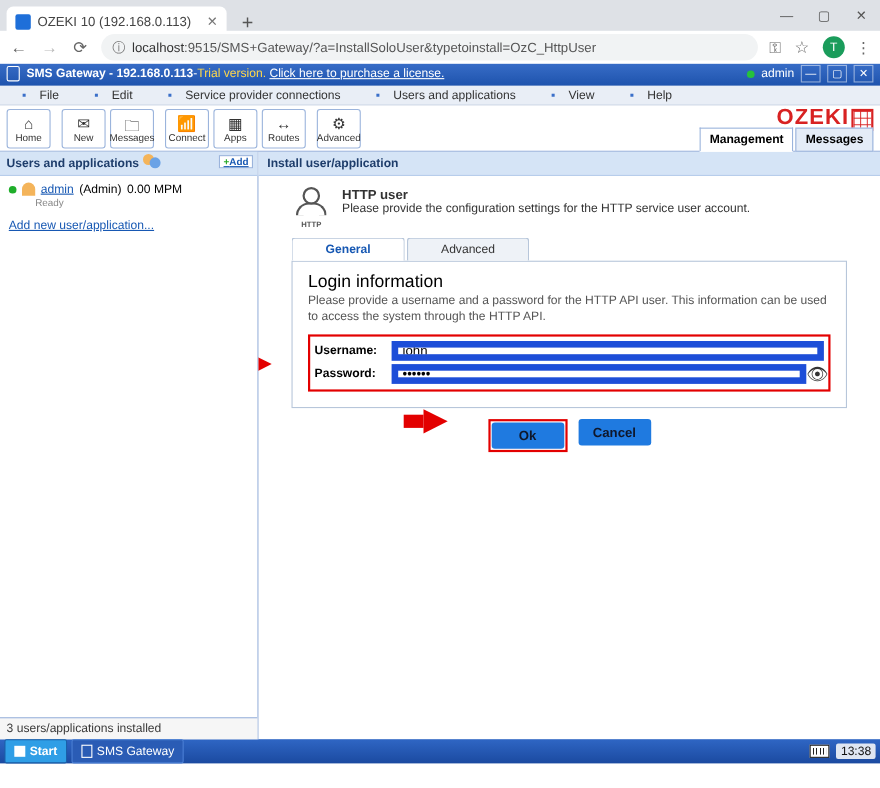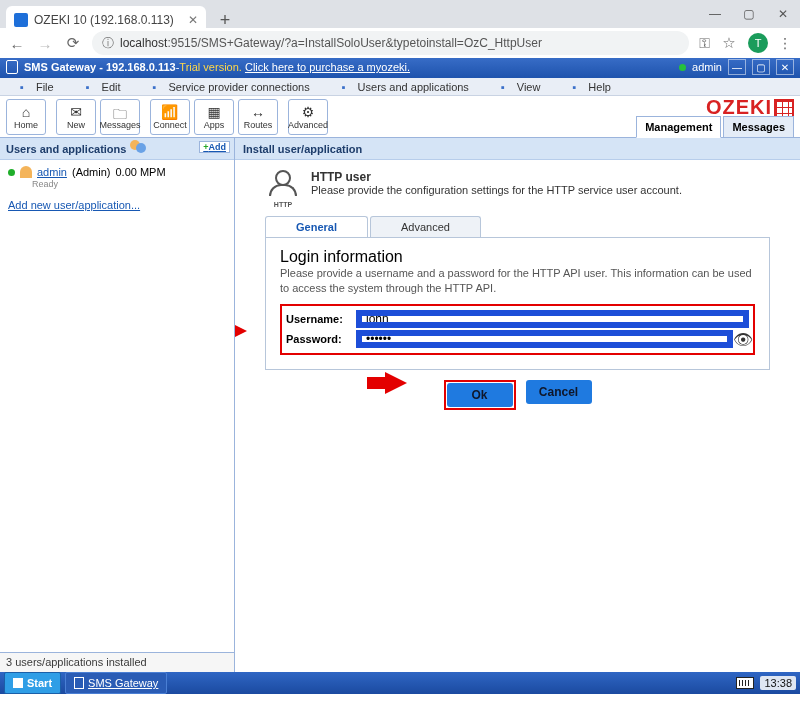--- a/index.html
+++ b/index.html
@@ -107,21 +107,21 @@
 
 .red-arrow { width:0;height:0; border-top:11px solid transparent; border-bottom:11px solid transparent; border-left:22px solid #e30000; position:absolute;}
 .red-arrow::before{content:"";position:absolute;left:-40px;top:-6px;width:18px;height:12px;background:#e30000;} 
 
 .right-footer { border-top:1px solid #9bb4dc; background:#f6f6f6; font-size:11px; color:#3a3a3a; padding:3px 6px; height:20px;}
 
 
 .taskbar { height:22px; background:linear-gradient(#2f66c4,#1b4aa0); display:flex; padding:0 4px; gap:4px;}
 .start-btn { background:#2f9ee6; color:#fff; font-size:11px; font-weight:bold; padding:2px 8px; border-radius:2px; border:1px solid #1a5fa8; display:flex; align-items:center; gap:4px;}
 .start-btn .w{width:10px;height:10px;background:#fff;display:inline-block;}
-.task-item { border:1px solid #4a7fd4; background:#2a5cb5; color:#fff; font-size:11px; padding:2px 8px; border-radius:2px; display:flex; align-items:center; gap:4px;text-decoration:underline;}
+.task-item { border:1px solid #4a7fd4; background:#2a5cb5; color:#fff; font-size:11px; padding:2px 8px; border-radius:2px; display:flex; align-items:center; gap:4px;}
 .task-item .m{width:10px;height:12px;border:1px solid #fff;}
 .tb-spacer{flex:1;}
 .tray { display:flex; align-items:center; gap:6px; color:#fff; font-size:11px;}
 .kb-ico{width:18px;height:12px;border:1px solid #222;background:#fff;display:inline-block;position:relative;}
 .kb-ico::before{content:"";position:absolute;inset:2px;background:repeating-linear-gradient(90deg,#222 0 1px,transparent 1px 3px);}
 
 </style>
 </head>
 <body>
 
@@ -151,21 +151,21 @@
     <span class="avatar-circle">T</span>
     <span class="dots-ico">⋮</span>
   </div>
 </div>
 
 <div class="app-header">
   <span class="mob-ico"></span>
   <b>SMS Gateway - 192.168.0.113</b>
   <span> - </span>
   <span class="trial">Trial version.</span>&nbsp;
-  <a class="buy" href="#">Click here to purchase a myozeki.</a>
+  <a class="buy" href="#">Click here to purchase a license.</a>
   <span class="spacer"></span>
   <div class="hdr-right">
     <span class="dot-g"></span>
     <span>admin</span>
     <span class="hdr-btn">—</span>
     <span class="hdr-btn">▢</span>
     <span class="hdr-btn">✕</span>
   </div>
 </div>
 

